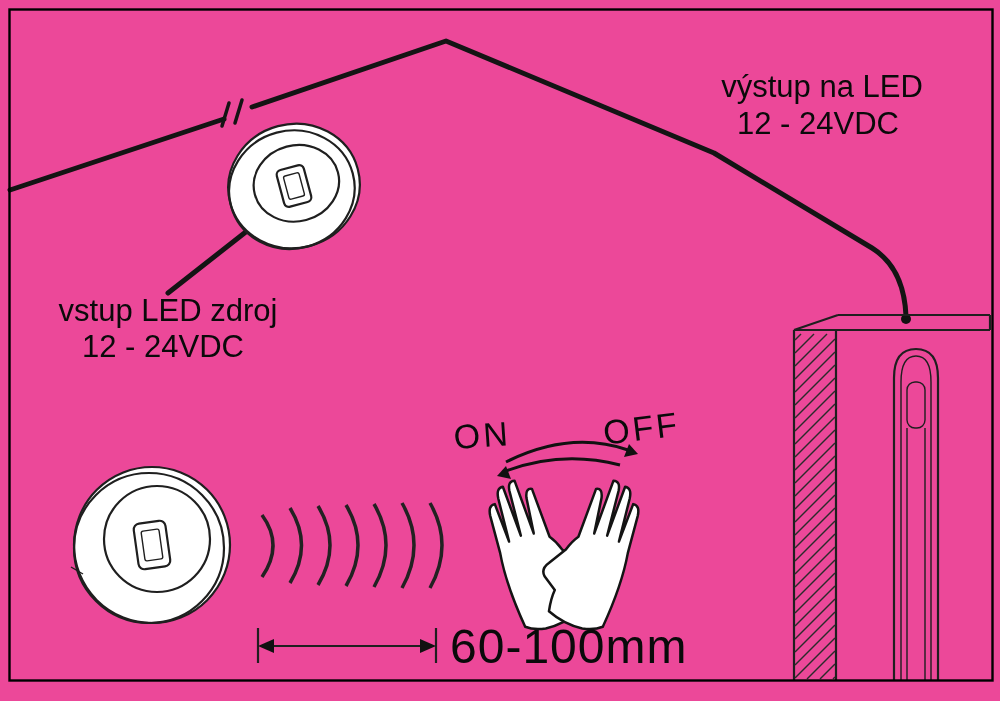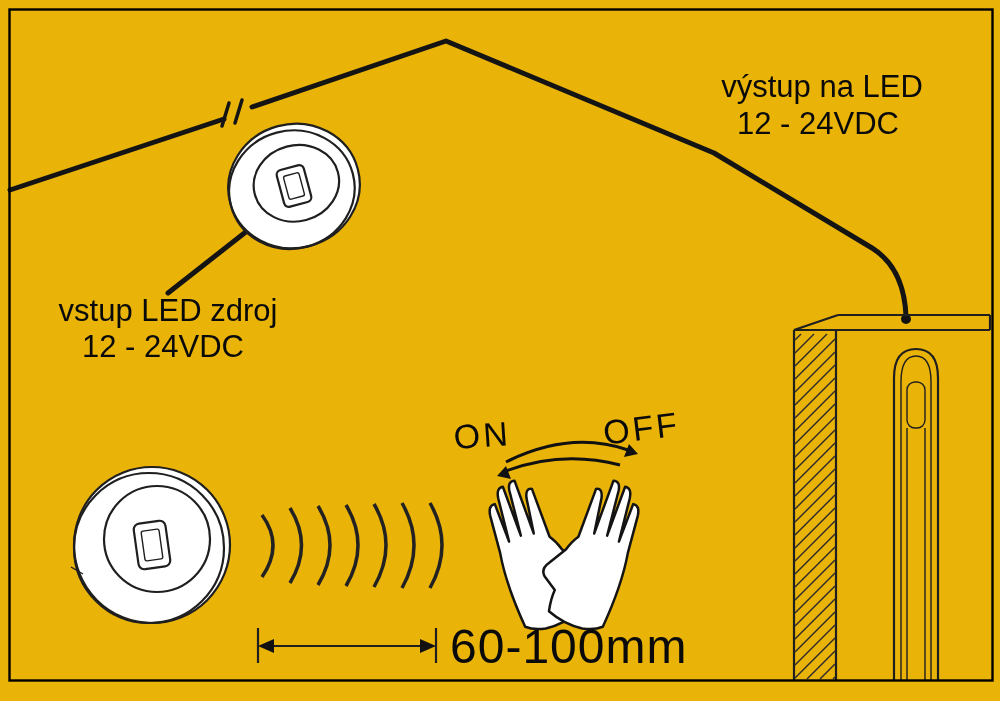--- a/index.html
+++ b/index.html
@@ -5,21 +5,21 @@
   html, body {
     margin: 0;
     padding: 0;
     background: #ffffff;
     font-family: "Liberation Sans", sans-serif;
   }
   .stage {
     position: relative;
     width: 1000px;
     height: 701px;
-    background: #eab308;
+    background: #ec4899;
     overflow: hidden;
   }
   svg { display: block; }
   .ln   { fill: none; stroke: #1f1f1f; stroke-width: 2.2; }
   .ln-thin { fill: none; stroke: #1f1f1f; stroke-width: 1.4; }
   .wire { fill: none; stroke: #141414; stroke-width: 5; stroke-linecap: round; stroke-linejoin: round; }
   .arrow-ln { fill: none; stroke: #111; stroke-width: 3; }
   .fillb { fill: #111; stroke: none; }
   .whitefill { fill: #ffffff; stroke: #1f1f1f; stroke-width: 2.2; }
   text { fill: #0a0a0a; }

